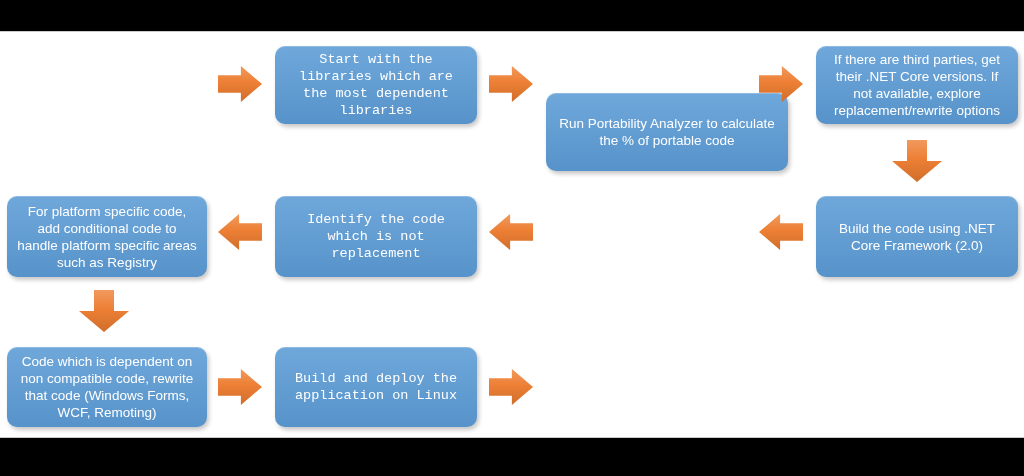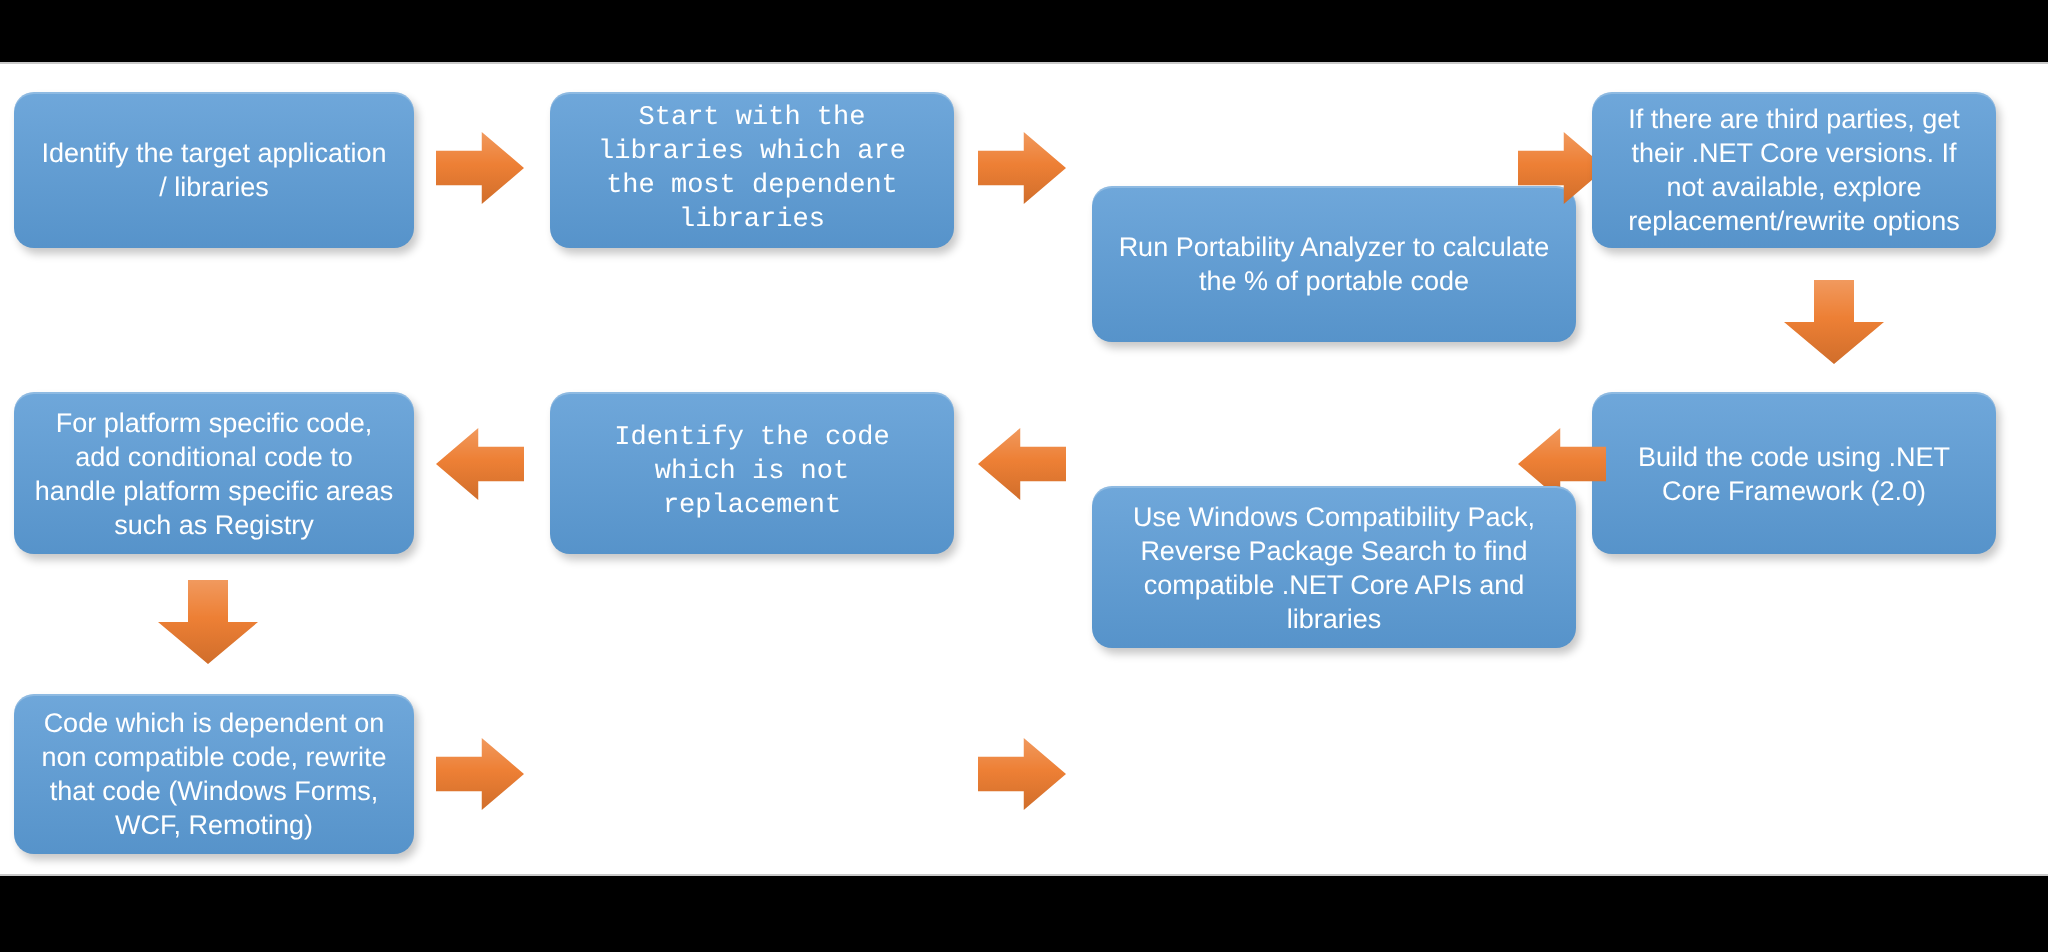--- a/index.html
+++ b/index.html
@@ -27,21 +27,21 @@
     color:var(--text-white);
     display:flex;align-items:center;justify-content:center;
     text-align:center;
     font-size:13.5px;line-height:17px;
     padding:6px 10px;
     box-shadow:2px 3px 4px rgba(0,0,0,0.22), inset 0 1px 0 rgba(255,255,255,0.22);
   }
   .c1{left:7px;width:200px;}
   .c2{left:275px;width:202px;font-family:Liberation Mono, monospace;}
   .c3{left:546px;width:242px;margin-top:47px;}
-  .c4{left:796px;width:202px;}
+  .c4{left:816px;width:202px;}
   .r1{top:14px;height:78px;}
   .r2{top:164px;height:81px;align-items:center;}
   .r3{top:315px;height:80px;}
 
   .arrow{
     position:absolute;
     background:var(--arrow-orange);
     background-image:linear-gradient(180deg,rgba(255,255,255,0.22),rgba(255,255,255,0.02) 45%,rgba(0,0,0,0.12));
     filter:drop-shadow(2px 3px 2px rgba(80,80,80,0.55));
   }
@@ -56,58 +56,55 @@
   .gx1{left:218px;} .gx2{left:489px;} .gx3{left:759px;}
 </style>
 </head>
 <body>
 
 <div class="stage">
   <div class="bar top"></div>
 
   <div class="canvas">
 
-    <div class="box r1 c1">
-      <span>Identify the target application / libraries</span>
-    </div>
     <div class="arrow h right ar1 gx1"></div>
     <div class="box r1 c2">
       <span>Start with the libraries which are the most dependent libraries</span>
     </div>
     <div class="arrow h right ar1 gx2"></div>
     <div class="box r1 c3">
       <span>Run Portability Analyzer to calculate the % of portable code</span>
     </div>
     <div class="arrow h right ar1 gx3"></div>
     <div class="box r1 c4">
       <span>If there are third parties, get their .NET Core versions. If not available, explore replacement/rewrite options</span>
     </div>
 
     <div class="arrow down" style="left:892px;top:108px;"></div>
 
     <div class="box r2 c4">
       <span>Build the code using .NET Core Framework (2.0)</span>
     </div>
     <div class="arrow h left ar2 gx3"></div>
-    <div class="box r2 c3">
-      <span>Use Windows Compatibility Pack, Reverse Package Search to find compatible .NET Core APIs and libraries</span>
-    </div>
     <div class="arrow h left ar2 gx2"></div>
     <div class="box r2 c2">
       <span>Identify the code which is not replacement</span>
     </div>
     <div class="arrow h left ar2 gx1"></div>
     <div class="box r2 c1">
       <span>For platform specific code, add conditional code to handle platform specific areas such as Registry</span>
     </div>
 
     <div class="arrow down" style="left:79px;top:258px;"></div>
 
     <div class="box r3 c1">
       <span>Code which is dependent on non compatible code, rewrite that code (Windows Forms, WCF, Remoting)</span>
     </div>
     <div class="arrow h right ar3 gx1"></div>
+    <div class="box r3 c2">
+      <span>Build and deploy the application on Linux</span>
+    </div>
     <div class="arrow h right ar3 gx2"></div>
 
   </div>
 
   <div class="bar bottom"></div>
 </div>
 
 </body></html>

